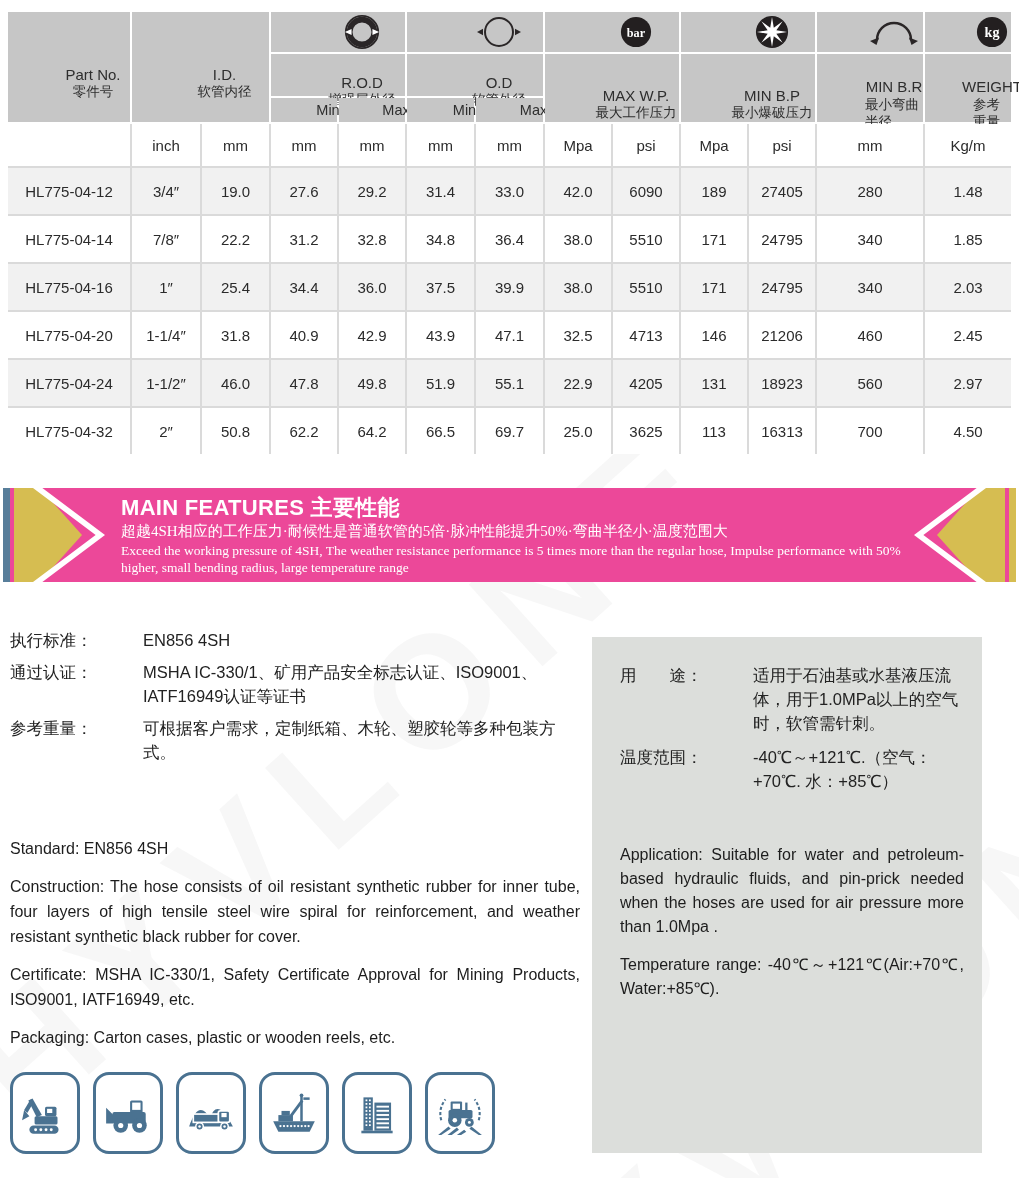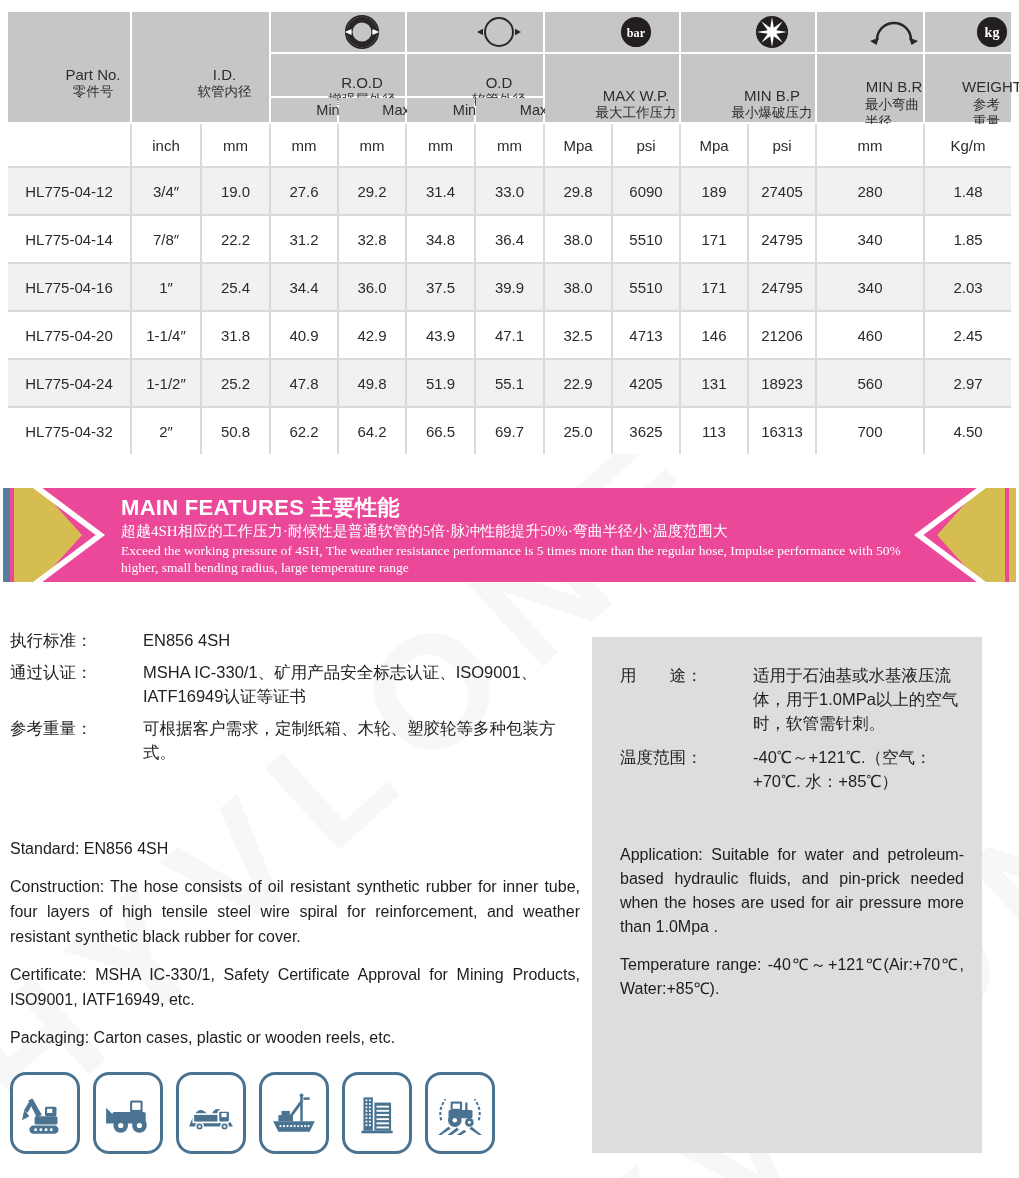--- a/index.html
+++ b/index.html
@@ -163,21 +163,21 @@
       <div class="dc">mm</div>
       <div class="dc">Kg/m</div>
 
       <div class="dc alt">HL775-04-12</div>
       <div class="dc alt">3/4″</div>
       <div class="dc alt">19.0</div>
       <div class="dc alt">27.6</div>
       <div class="dc alt">29.2</div>
       <div class="dc alt">31.4</div>
       <div class="dc alt">33.0</div>
-      <div class="dc alt">29.8</div>
+      <div class="dc alt">42.0</div>
       <div class="dc alt">6090</div>
       <div class="dc alt">189</div>
       <div class="dc alt">27405</div>
       <div class="dc alt">280</div>
       <div class="dc alt">1.48</div>
 
       <div class="dc">HL775-04-14</div>
       <div class="dc">7/8″</div>
       <div class="dc">22.2</div>
       <div class="dc">31.2</div>
@@ -214,21 +214,21 @@
       <div class="dc">47.1</div>
       <div class="dc">32.5</div>
       <div class="dc">4713</div>
       <div class="dc">146</div>
       <div class="dc">21206</div>
       <div class="dc">460</div>
       <div class="dc">2.45</div>
 
       <div class="dc alt">HL775-04-24</div>
       <div class="dc alt">1-1/2″</div>
-      <div class="dc alt">25.2</div>
+      <div class="dc alt">46.0</div>
       <div class="dc alt">47.8</div>
       <div class="dc alt">49.8</div>
       <div class="dc alt">51.9</div>
       <div class="dc alt">55.1</div>
       <div class="dc alt">22.9</div>
       <div class="dc alt">4205</div>
       <div class="dc alt">131</div>
       <div class="dc alt">18923</div>
       <div class="dc alt">560</div>
       <div class="dc alt">2.97</div>

